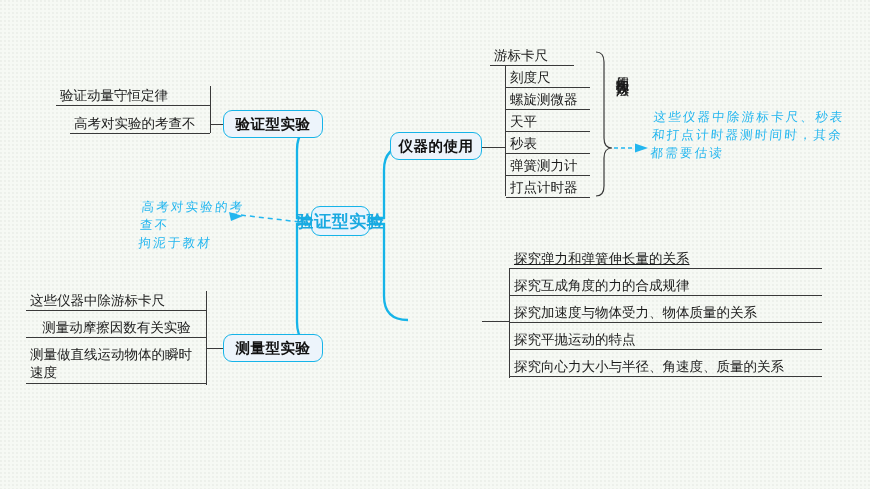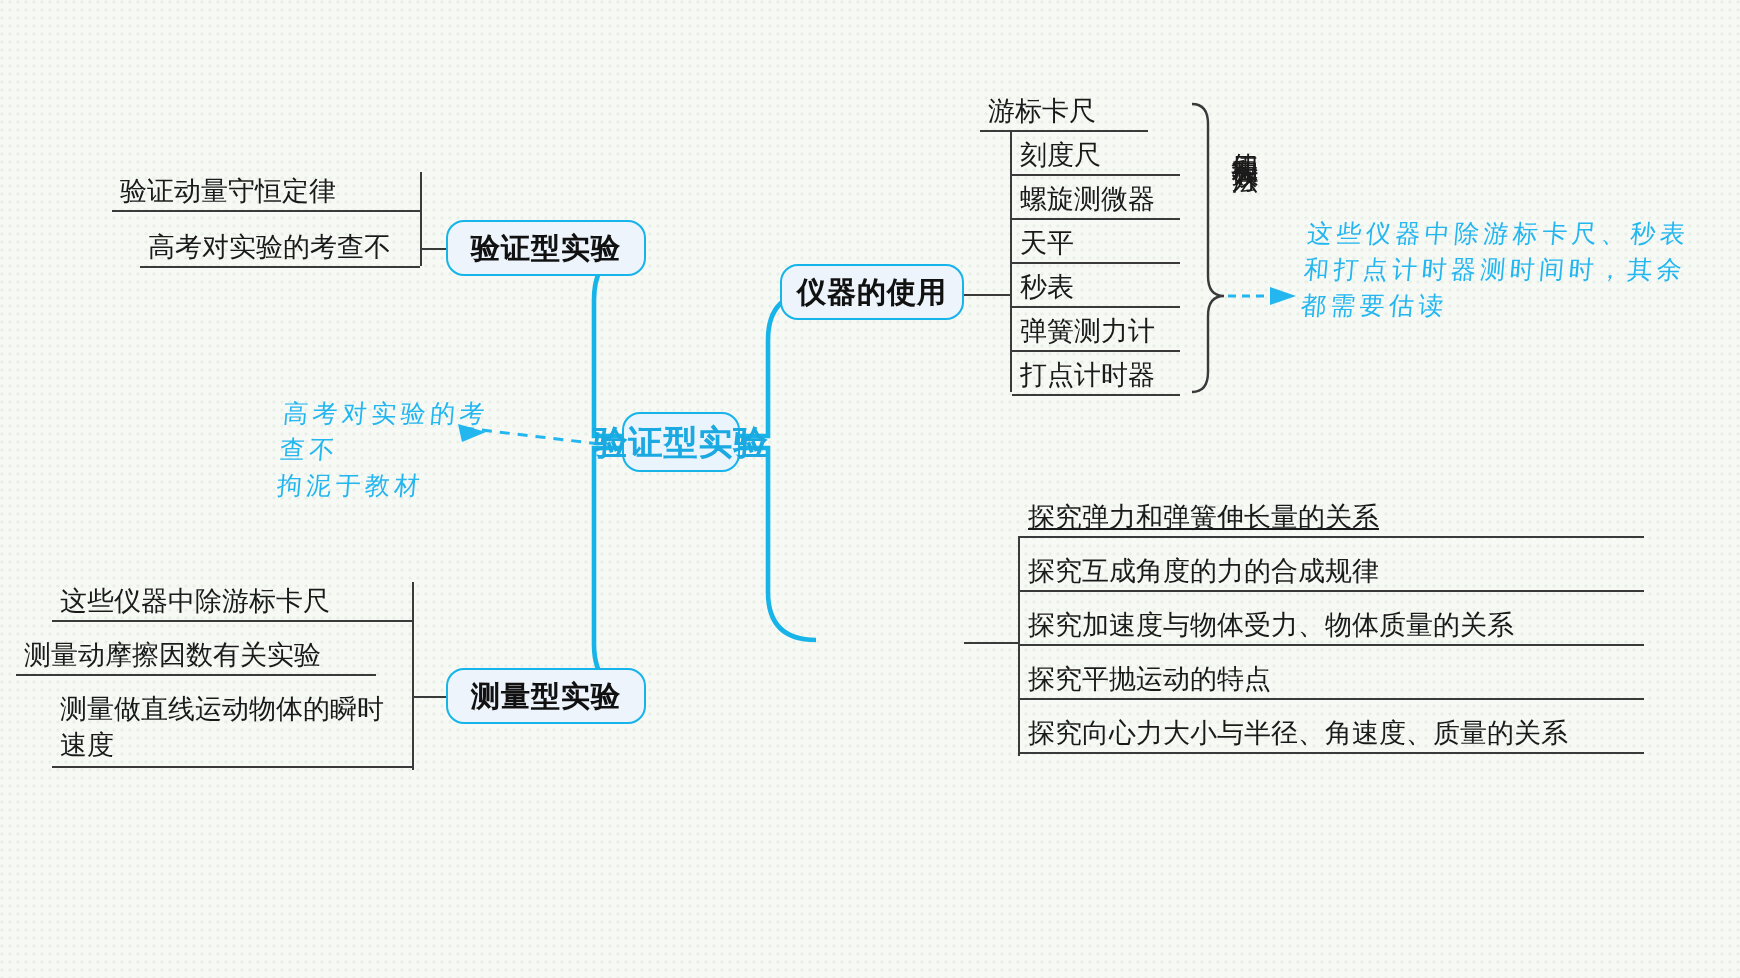--- a/index.html
+++ b/index.html
@@ -141,21 +141,21 @@
   <div class="node node-sub" style="left:223px; top:110px; width:100px; height:28px;">验证型实验</div>
 
   <div class="leaf" style="left:56px; top:86px; width:154px;">验证动量守恒定律</div>
   <div class="leaf" style="left:70px; top:114px; width:140px;">高考对实验的考查不</div>
   <div class="spine" style="left:210px; top:86px; height:47px;"></div>
   <div class="hlink" style="left:210px; top:124px; width:13px;"></div>
 
   <div class="node node-sub" style="left:223px; top:334px; width:100px; height:28px;">测量型实验</div>
 
   <div class="leaf" style="left:26px; top:291px; width:180px;">这些仪器中除游标卡尺</div>
-  <div class="leaf" style="left:8px; top:318px; width:180px;">测量动摩擦因数有关实验</div>
+  <div class="leaf" style="left:26px; top:318px; width:180px;text-align:center;">测量动摩擦因数有关实验</div>
   <div class="leaf wrap" style="left:26px; top:345px; width:180px;">测量做直线运动物体的瞬时速度</div>
   <div class="spine" style="left:206px; top:291px; height:94px;"></div>
   <div class="hlink" style="left:206px; top:348px; width:17px;"></div>
 
   <div class="node node-sub" style="left:390px; top:132px; width:92px; height:28px;">仪器的使用</div>
 
   <div class="leaf" style="left:490px; top:46px; width:84px;">游标卡尺</div>
   <div class="leaf" style="left:506px; top:68px; width:84px;">刻度尺</div>
   <div class="leaf" style="left:506px; top:90px; width:84px;">螺旋测微器</div>
   <div class="leaf" style="left:506px; top:112px; width:84px;">天平</div>

